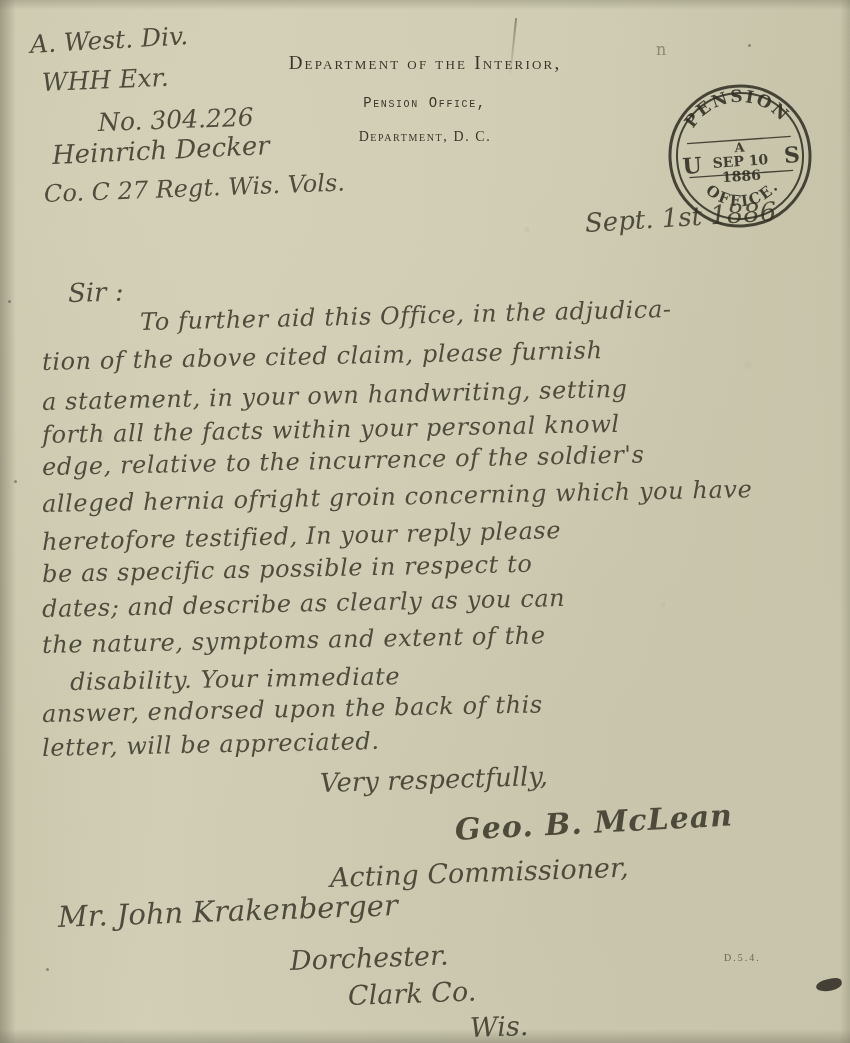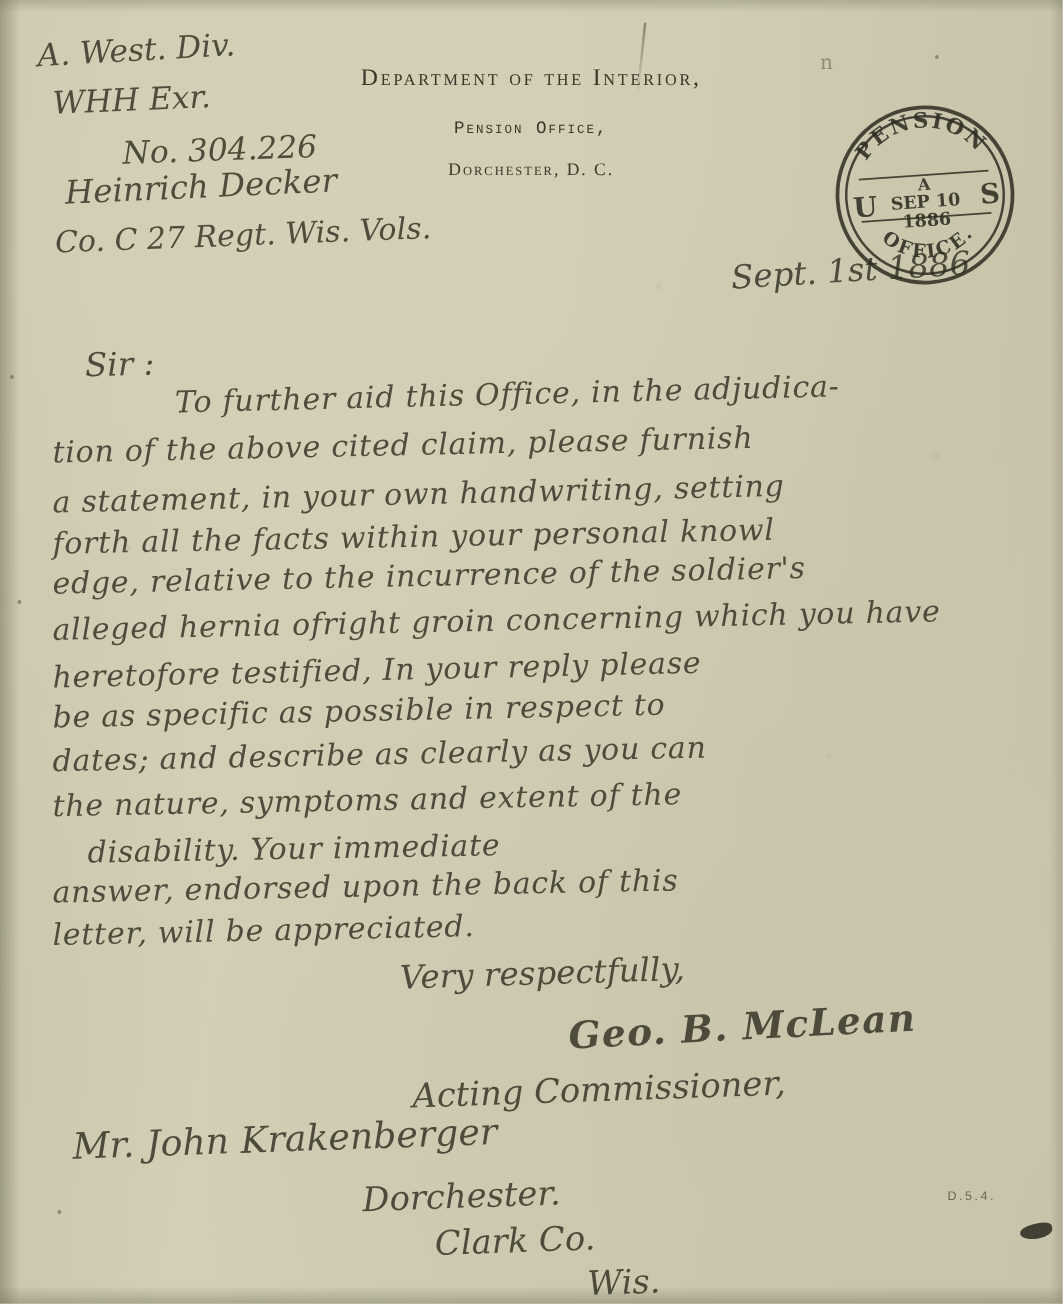--- a/index.html
+++ b/index.html
@@ -167,43 +167,43 @@
     position: absolute;
     left: 666px;
     top: 82px;
     width: 148px;
     height: 148px;
   }
   .postmark svg { display: block; }
 
   .printref {
     position: absolute;
-    left: 758px; top: 952px;
-    font-family: Liberation Sans, sans-serif;
+    left: 724px; top: 952px;
+    font-family: Liberation Serif, serif;
     font-size: 10px;
     letter-spacing: 2px;
     color: #4a4636;
     opacity: .75;
   }
 </style>
 </head>
 <body>
 
 <div class="page">
 
   <div class="grain"></div>
   <div class="edge-left"></div>
   <div class="edge-top"></div>
   <div class="edge-bottom"></div>
   <div class="edge-right"></div>
 
   <div class="letterhead">
     <div class="lh-line1">Department of the Interior,</div>
     <div class="lh-line2">Pension Office,</div>
-    <div class="lh-line3">Dorchester, D. C.</div>
+    <div class="lh-line3">Department, D. C.</div>
   </div>
 
   <div class="stroke-v"></div>
   <div class="stroke-tick">n</div>
   <div class="dot-sm" style="left:8px; top:300px;"></div>
   <div class="dot-sm" style="left:14px; top:480px;"></div>
   <div class="dot-sm" style="left:46px; top:968px;"></div>
   <div class="dot-sm" style="left:748px; top:44px;"></div>
   <div class="ink-blob"></div>
 

